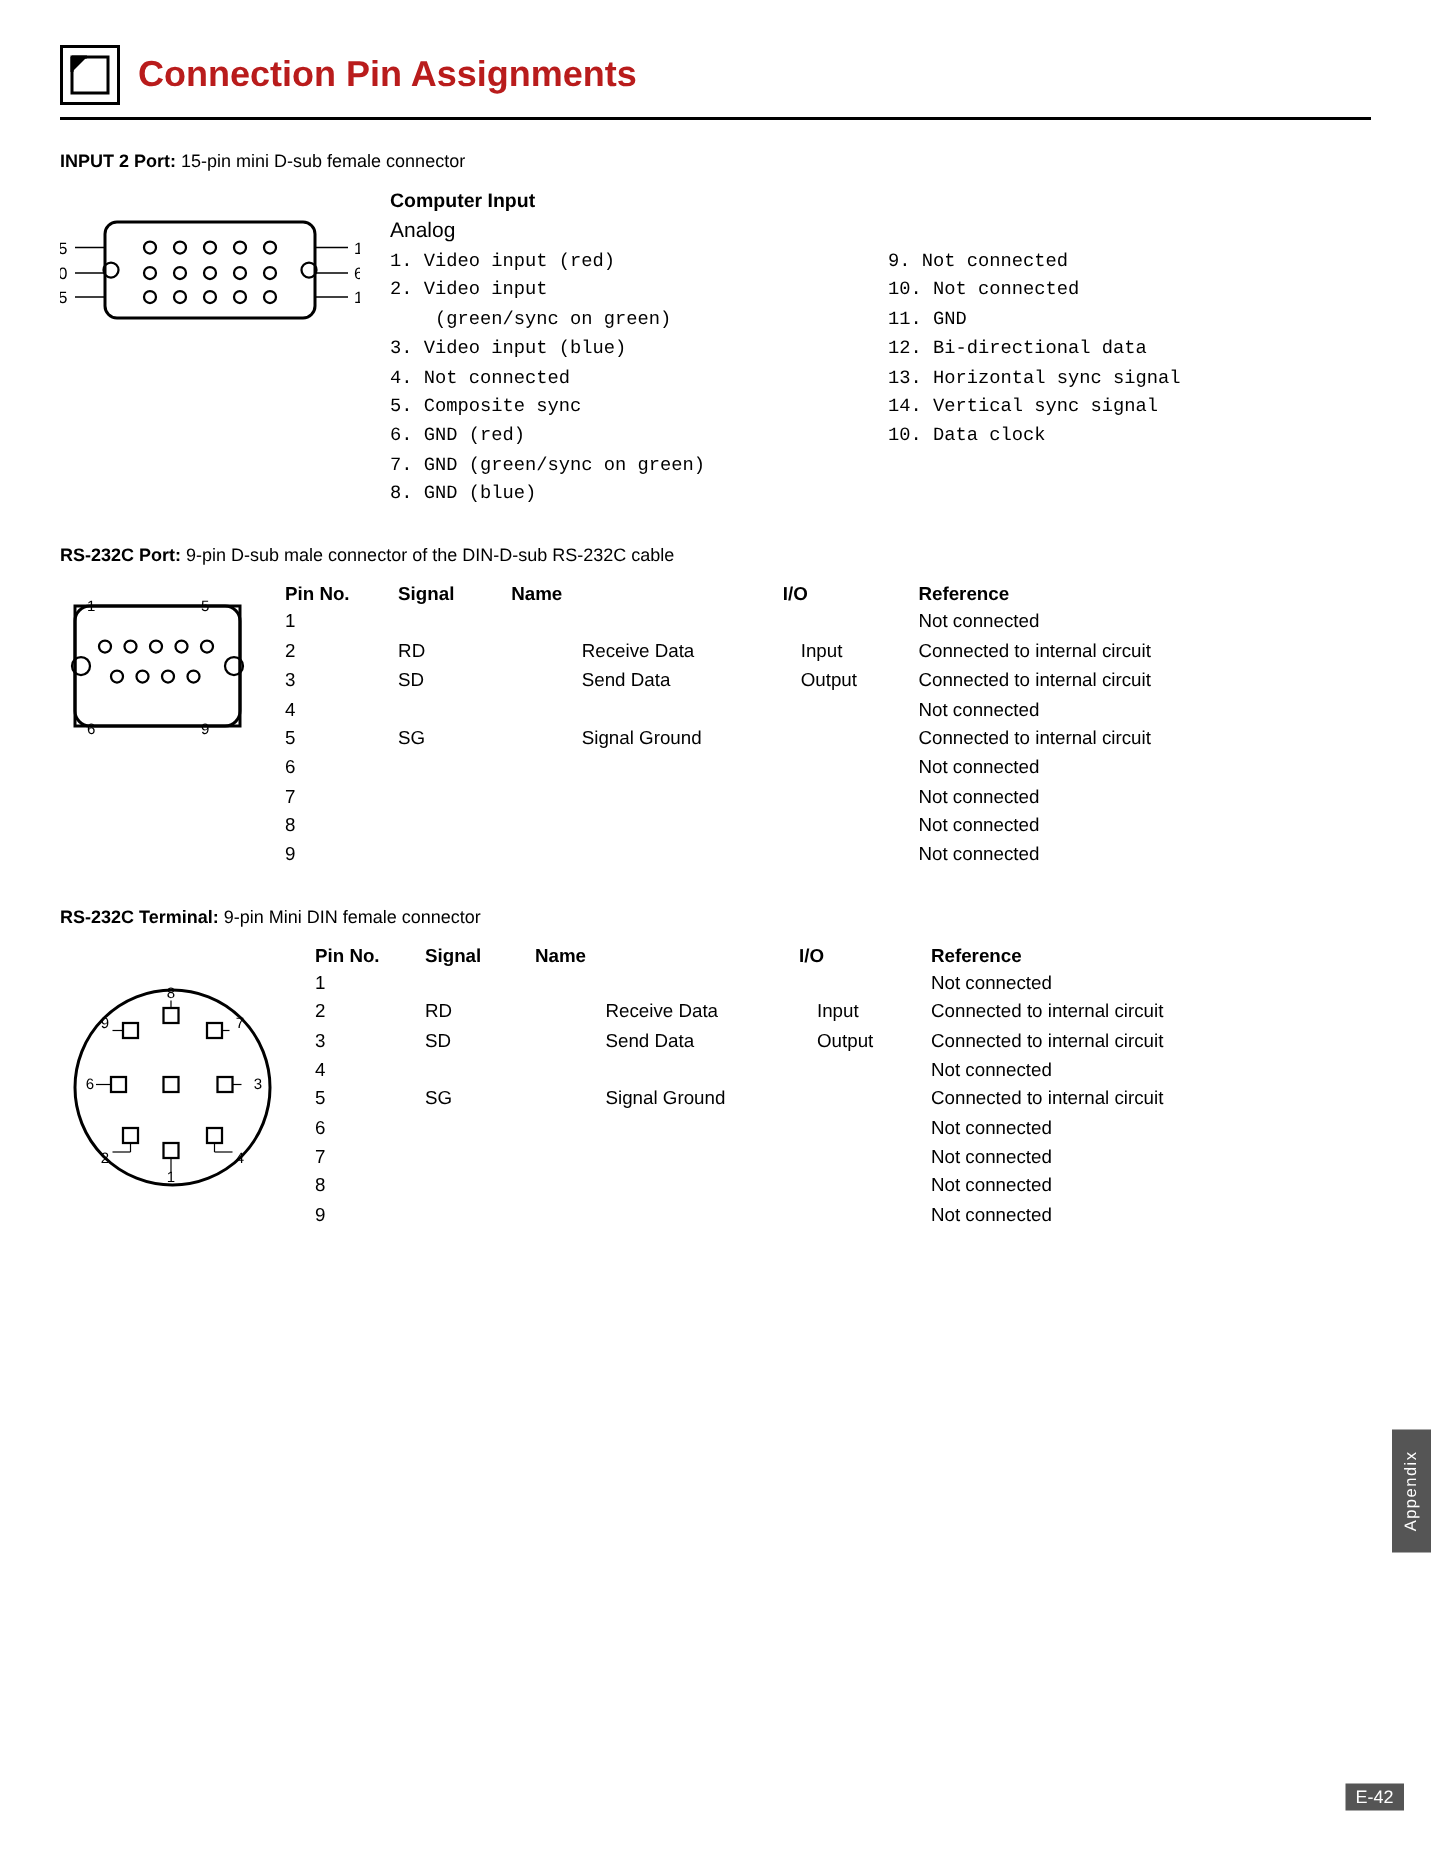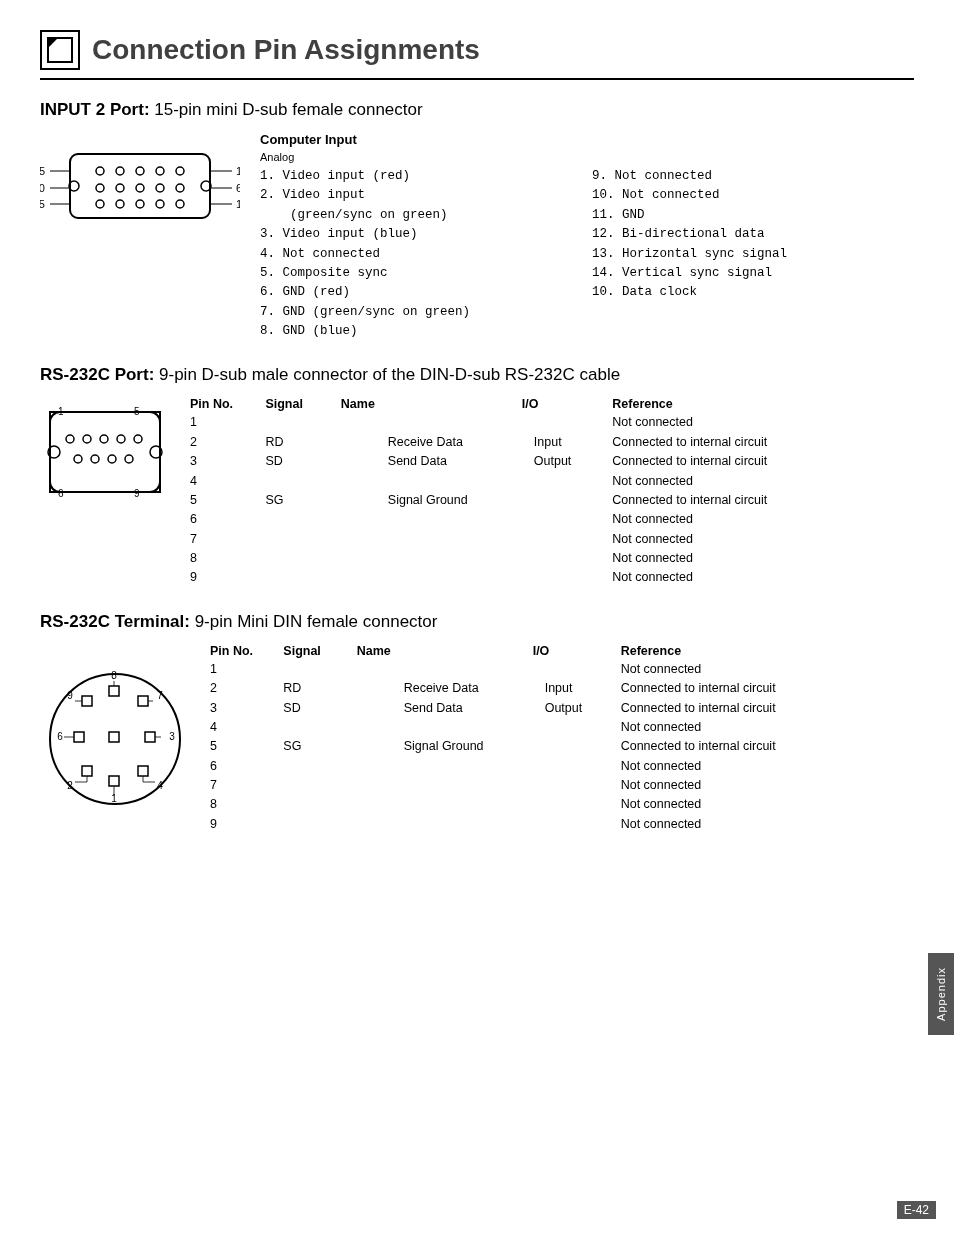--- a/index.html
+++ b/index.html
@@ -31,28 +31,28 @@
       align-items: center;
       justify-content: center;
       margin-right: 12px;
       flex-shrink: 0;
     }
     .header-icon svg {
       width: 28px;
       height: 28px;
     }
     .page-title {
-      font-size: 28px;
+      font-size: 24px;
       font-weight: bold;
-      color: #404040;
+      color: #b91c1c;
     }
 
     
     .section-title {
-      font-size: 17px;
+      font-size: 12px;
       font-weight: bold;
       margin-bottom: 12px;
     }
     .section-title span.normal {
       font-weight: normal;
     }
 
     
     .input2-section {
       margin-bottom: 24px;
@@ -172,21 +172,21 @@
       font-size: 11px;
       writing-mode: vertical-rl;
       text-orientation: mixed;
       transform: rotate(180deg);
       letter-spacing: 1px;
     }
 
     
     .page-number-wrap {
       position: absolute;
-      bottom: 16px;
+      bottom: 28px;
       right: 18px;
       display: flex;
       align-items: flex-start;
     }
     .page-number-box {
       background: #555;
       color: #fff;
       font-size: 12px;
       padding: 2px 7px;
     }
@@ -256,21 +256,21 @@
           <line x1="170" y1="52" x2="192" y2="52" stroke="#000" stroke-width="1"></line>
           <line x1="170" y1="68" x2="192" y2="68" stroke="#000" stroke-width="1"></line>
           <text x="196" y="39" font-size="11" font-family="Arial" text-anchor="start">1</text>
           <text x="196" y="56" font-size="11" font-family="Arial" text-anchor="start">6</text>
           <text x="196" y="72" font-size="11" font-family="Arial" text-anchor="start">11</text>
         </svg>
       </div>
 
       <div class="computer-input">
         <div class="computer-input-title">Computer Input</div>
-        <div style="font-size:11px; margin-bottom:4px;">Analog</div>
+        <div style="font-size:14px; margin-bottom:4px;">Analog</div>
         <div class="computer-input-body">
           <div class="ci-left">
             <p>1.  Video input (red)</p>
             <p>2.  Video input</p>
             <p>&nbsp;&nbsp;&nbsp;&nbsp;(green/sync on green)</p>
             <p>3.  Video input (blue)</p>
             <p>4.  Not connected</p>
             <p>5.  Composite sync</p>
             <p>6.  GND (red)</p>
             <p>7.  GND (green/sync on green)</p>

